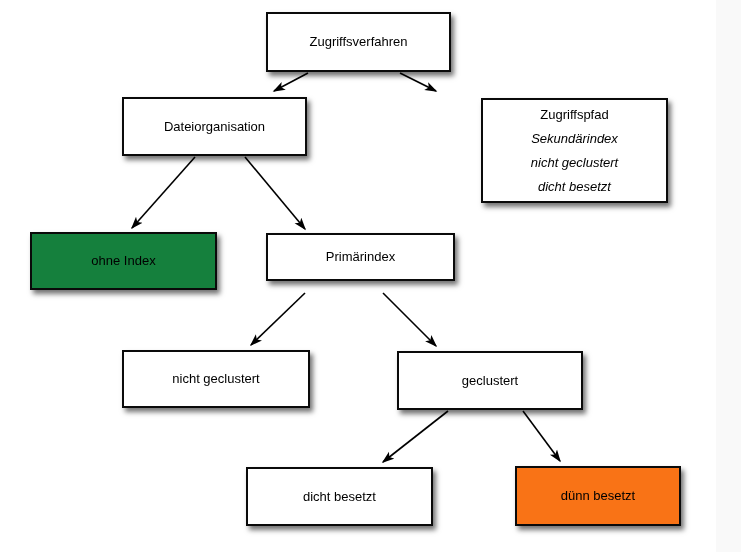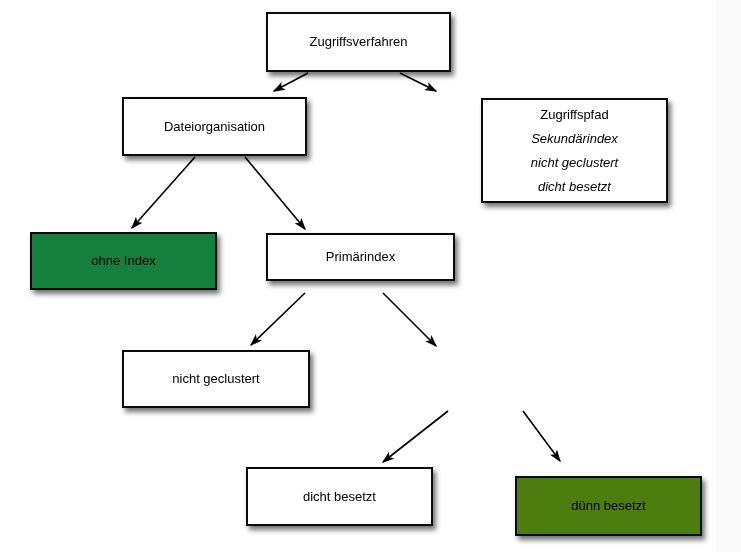--- a/index.html
+++ b/index.html
@@ -90,19 +90,22 @@
     </div>
     <div class="node" style="left: 30px; top: 232px; width: 187px; height: 58px; border-color: rgb(10, 10, 10); background: #15803d; color: rgb(0, 0, 0);">
       <div class="line">ohne Index</div>
     </div>
     <div class="node" style="left: 253px; top: 233px; width: 189px; height: 48px; border-color: rgb(10, 10, 10); background: rgb(255, 255, 255); color: rgb(0, 0, 0); margin-left: 13px;">
       <div class="line">Primärindex</div>
     </div>
     <div class="node" style="left: 122px; top: 350px; width: 188px; height: 58px; border-color: rgb(10, 10, 10); background: rgb(255, 255, 255); color: rgb(0, 0, 0);">
       <div class="line">nicht geclustert</div>
     </div>
+    <div class="node" style="left: 397px; top: 351px; width: 186px; height: 59px; border-color: rgb(10, 10, 10); background: rgb(255, 255, 255); color: rgb(0, 0, 0);">
+      <div class="line">geclustert</div>
+    </div>
     <div class="node" style="left: 246px; top: 467px; width: 187px; height: 59px; border-color: rgb(10, 10, 10); background: rgb(255, 255, 255); color: rgb(0, 0, 0);">
       <div class="line">dicht besetzt</div>
     </div>
-    <div class="node" style="left: 515px; top: 476px; width: 187px; height: 60px; border-color: rgb(10, 10, 10); background: #4d7c0f; color: rgb(0, 0, 0);">
+    <div class="node" style="left: 515px; top: 466px; width: 166px; height: 60px; border-color: rgb(10, 10, 10); background: #f97316; color: rgb(0, 0, 0);">
       <div class="line">dünn besetzt</div>
     </div>
   </div>
 
 </body></html>

